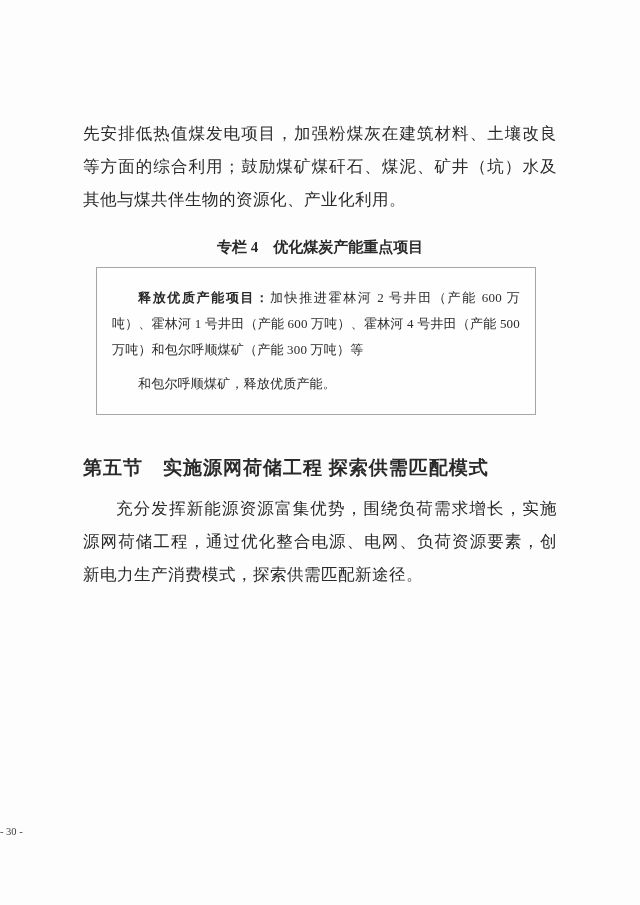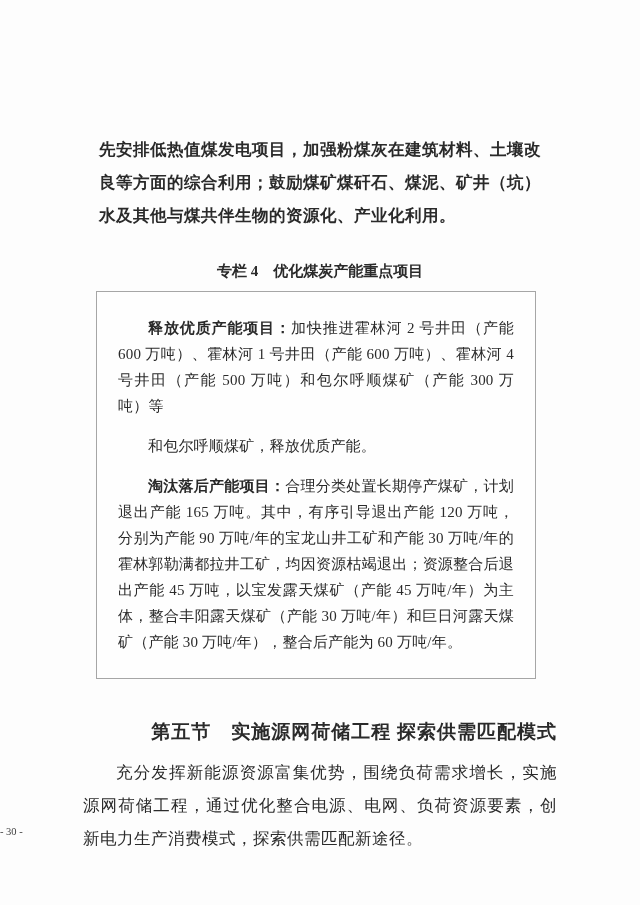--- a/index.html
+++ b/index.html
@@ -15,58 +15,57 @@
   .page {
     width: 640px;
     height: 905px;
     position: relative;
     background: #fdfdfd;
   }
   .content {
     padding: 117px 83px 0 83px;
   }
   .intro-para {
-    margin: 16px;
+    margin: 0;
     font-size: 16.5px;
     line-height: 33px;
     text-align: justify;
     letter-spacing: 0.5px;
-    font-weight: bold;
   }
   .box-title {
-    margin: 28px 0 0 0;
+    margin: 20px 0 0 0;
     text-align: center;
     font-size: 15px;
     line-height: 22px;
     font-weight: bold;
   }
   .feature-box {
     margin: 9px 0 0 13px;
     width: 424px;
     border: 1px solid #a6a6a6;
     padding: 9px 7px 9px 7px;
     background: #fefefe;
   }
   .feature-box p {
-    margin: 14px;
-    font-size: 15px;
+    margin: 8px;
+    font-size: 13px;
     line-height: 26px;
     text-align: justify;
     text-indent: 2em;
     letter-spacing: 0.2px;
   }
   .feature-box p + p {
     margin-top: 6px;
   }
   .lead-label {
     font-weight: bold;
   }
   .section-heading {
     margin: 40px 0 0 0;
-    text-align: right;
+    text-align: left;
     font-size: 19px;
     line-height: 26px;
     font-weight: bold;
     letter-spacing: 1px;
   }
   .section-para {
     margin: 11px 0 0 0;
     font-size: 16.5px;
     line-height: 33px;
     text-align: justify;
@@ -89,21 +88,20 @@
 <div class="page">
   <div class="content">
 
     <p class="intro-para">先安排低热值煤发电项目，加强粉煤灰在建筑材料、土壤改良等方面的综合利用；鼓励煤矿煤矸石、煤泥、矿井（坑）水及其他与煤共伴生物的资源化、产业化利用。</p>
 
     <h3 class="box-title">专栏 4　优化煤炭产能重点项目</h3>
 
     <div class="feature-box">
       <p><span class="lead-label">释放优质产能项目：</span><span>加快推进霍林河 2 号井田（产能 600 万吨）、霍林河 1 号井田（产能 600 万吨）、霍林河 4 号井田（产能 500 万吨）和包尔呼顺煤矿（产能 300 万吨）等</span></p>
       <p><span>和包尔呼顺煤矿，释放优质产能。</span></p>
-      <p><span class="lead-label">淘汰落后产能项目：</span><span>合理分类处置长期停产煤矿，计划退出产能 165 万吨。其中，有序引导退出产能 120 万吨，分别为产能 90 万吨/年的宝龙山井工矿和产能 30 万吨/年的霍林郭勒满都拉井工矿，均因资源枯竭退出；资源整合后退出产能 45 万吨，以宝发露天煤矿（产能 45 万吨/年）为主体，整合丰阳露天煤矿（产能 30 万吨/年）和巨日河露天煤矿（产能 30 万吨/年），整合后产能为 60 万吨/年。</span></p>
     </div>
 
     <h2 class="section-heading">第五节　实施源网荷储工程 探索供需匹配模式</h2>
 
     <p class="section-para">充分发挥新能源资源富集优势，围绕负荷需求增长，实施源网荷储工程，通过优化整合电源、电网、负荷资源要素，创新电力生产消费模式，探索供需匹配新途径。</p>
 
   </div>
 
   <div class="page-number">- 30 -</div>
 </div>

